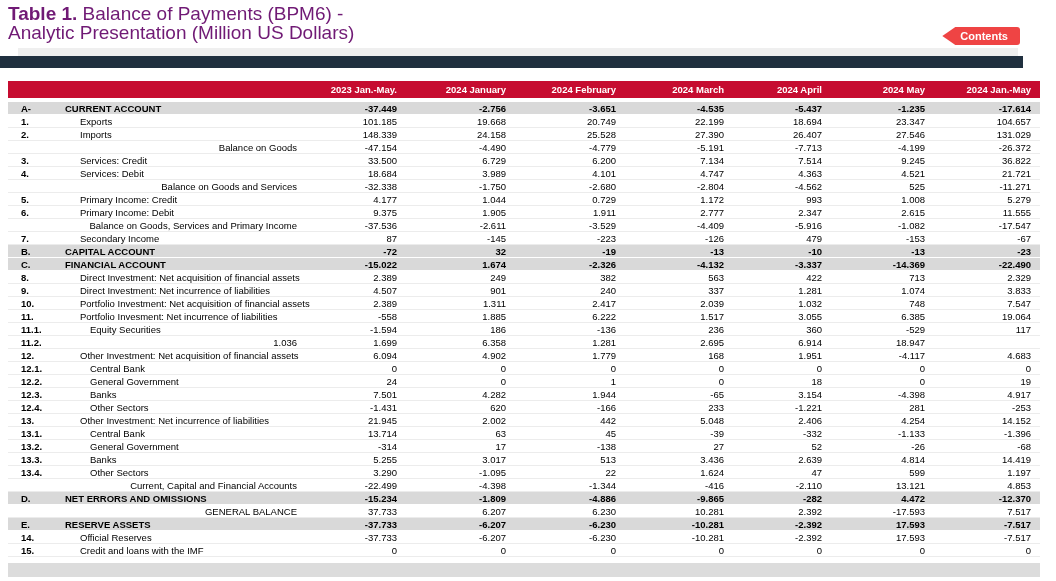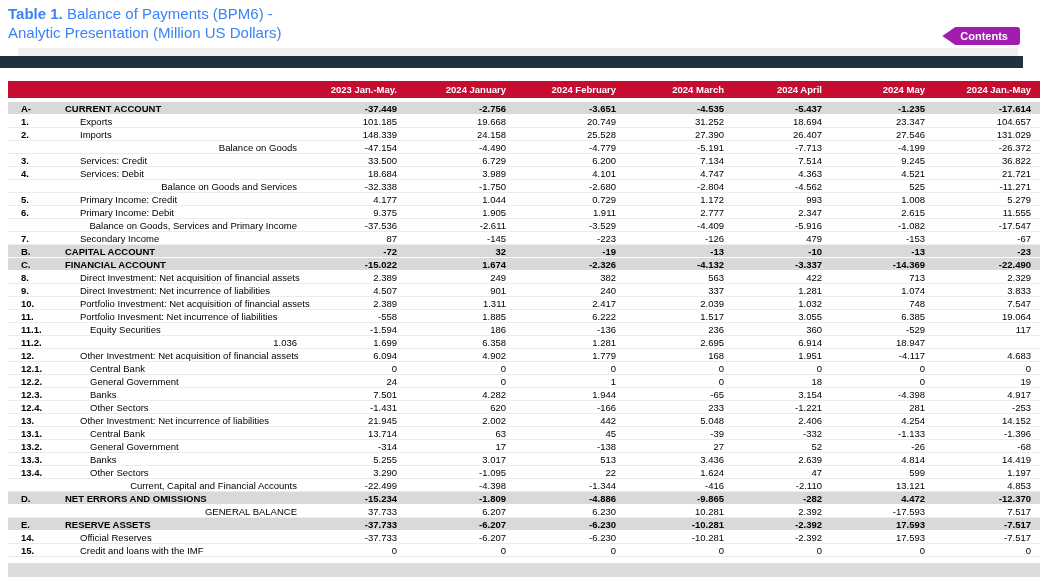--- a/index.html
+++ b/index.html
@@ -1,23 +1,23 @@
 <!DOCTYPE html>
 <html><head>
 <meta charset="utf-8">
 <style>
   html,body{margin:0;padding:0;}
   body{
     width:1056px;height:581px;position:relative;background:#ffffff;
     font-family:"Liberation Sans",sans-serif;color:#000;overflow:hidden;
   }
-  .title-block{position:absolute;left:8px;top:4px;font-size:15px;line-height:19px;color:#3b82f6;}
+  .title-block{position:absolute;left:8px;top:4px;font-size:19px;line-height:19px;color:#701a75;}
   .title-bold{font-weight:bold;}
   .contents-tag{
-    position:absolute;top:27px;right:36px;background:#a21caf;color:#fff;
+    position:absolute;top:27px;right:36px;background:#ef4444;color:#fff;
     font-weight:bold;font-size:11px;line-height:16px;padding:1px 12px 1px 18px;
     clip-path:polygon(0 50%,13px 0,100% 0,100% 100%,13px 100%);
     border-radius:3px;cursor:pointer;
   }
   .strip{position:absolute;left:18px;top:48px;width:1000px;height:8px;background:#EFEFEF;}
   .navy{position:absolute;left:0;top:56px;width:1023px;height:12px;background:#20303F;}
 
   .tbl{position:absolute;left:8px;top:81px;width:1032px;}
   .grid-row{
     display:grid;
@@ -81,21 +81,21 @@
         <div class="val">-5.437</div>
         <div class="val">-1.235</div>
         <div class="val">-17.614</div>
       </div>
       <div class="grid-row row">
         <div class="code">1.</div>
         <div class="label label--item">Exports</div>
         <div class="val">101.185</div>
         <div class="val">19.668</div>
         <div class="val">20.749</div>
-        <div class="val">31.252</div>
+        <div class="val">22.199</div>
         <div class="val">18.694</div>
         <div class="val">23.347</div>
         <div class="val">104.657</div>
       </div>
       <div class="grid-row row">
         <div class="code">2.</div>
         <div class="label label--item">Imports</div>
         <div class="val">148.339</div>
         <div class="val">24.158</div>
         <div class="val">25.528</div>

